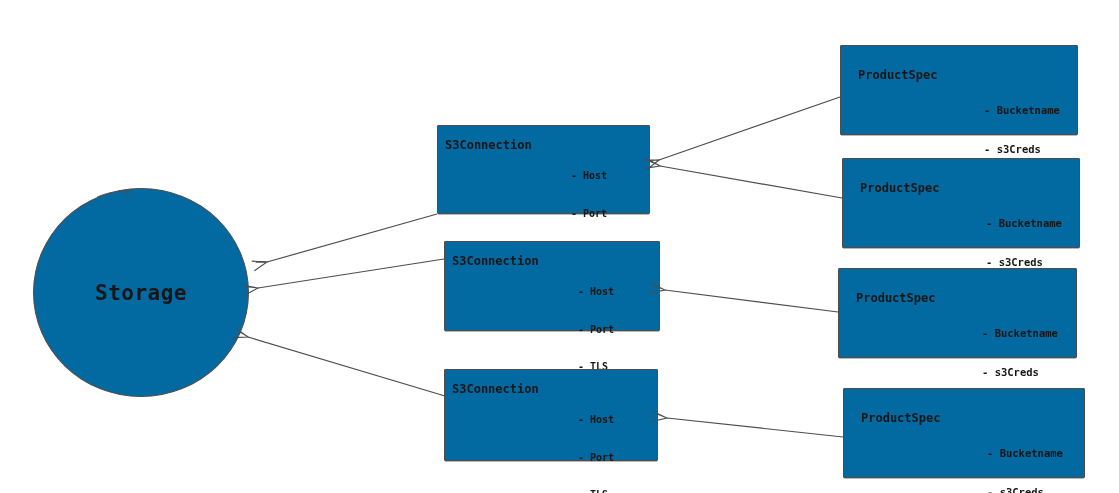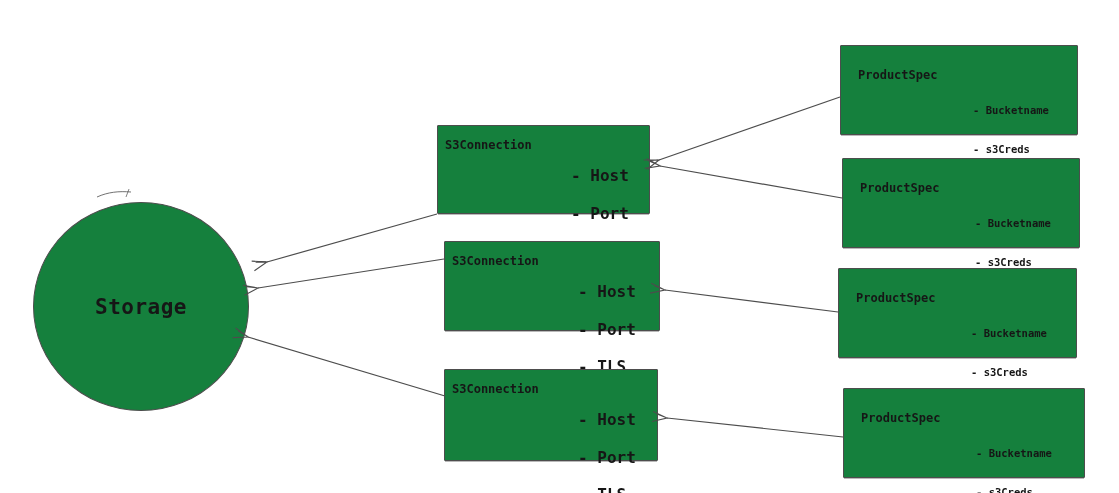--- a/index.html
+++ b/index.html
@@ -11,21 +11,21 @@
     position: relative;
     width: 1119px;
     height: 493px;
     background: #ffffff;
     overflow: hidden;
     font-family: "DejaVu Sans Mono", "Liberation Mono", monospace;
     color: #161616;
   }
   .node {
     position: absolute;
-    background: #15803d;
+    background: #0369a1;
     border: 1.4px solid #4d4d4d;
     box-sizing: border-box;
   }
   .box {
     box-shadow: 0 2px 0 -1px #b9b9b9;
     border-radius: 1px;
   }
   .ellipse {
     border-radius: 50%;
     display: flex;
@@ -43,35 +43,35 @@
     font-size: 12px;
     white-space: pre;
   }
   .s3c .box-title { left: 7px; top: 12px; }
   .ps  .box-title { left: 17px; top: 22px; }
   .attr-list {
     position: absolute;
     font-weight: 700;
     white-space: pre;
   }
-  .s3c .attr-list { left: 133px; top: 19px; font-size: 16px;   line-height: 12.5px; }
-  .ps  .attr-list { left: 132px; top: 32px; font-size: 10.5px; line-height: 13px; }
+  .s3c .attr-list { left: 133px; top: 19px; font-size: 10px;   line-height: 12.5px; }
+  .ps  .attr-list { left: 143px; top: 32px; font-size: 10.5px; line-height: 13px; }
   .edges {
     position: absolute;
     left: 0;
     top: 0;
     pointer-events: none;
   }
 </style>
 </head>
 <body>
 
 <div class="canvas">
 
-  <div class="node ellipse" style="left:33px; top:202px; width:216px; height:209px;">
+  <div class="node ellipse" style="left:33px; top:188px; width:216px; height:209px;">
     <span class="storage-label">Storage</span>
   </div>
 
   <div class="node box s3c" style="left:437px; top:125px; width:213px; height:89px;">
     <span class="box-title">S3Connection</span>
     <div class="attr-list">
       <div>- Host</div>
       <div>- Port</div>
       <div>- TLS</div>
     </div>

